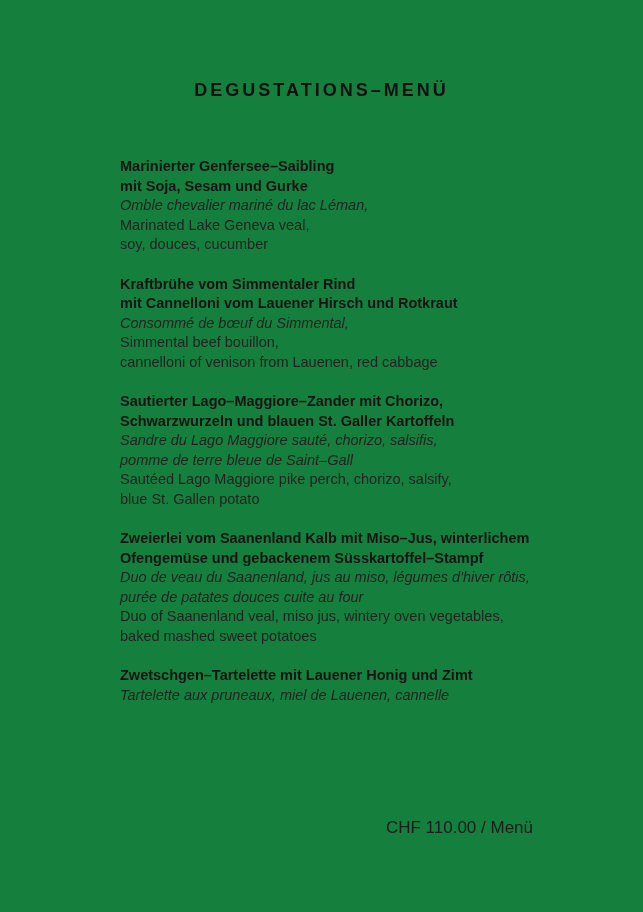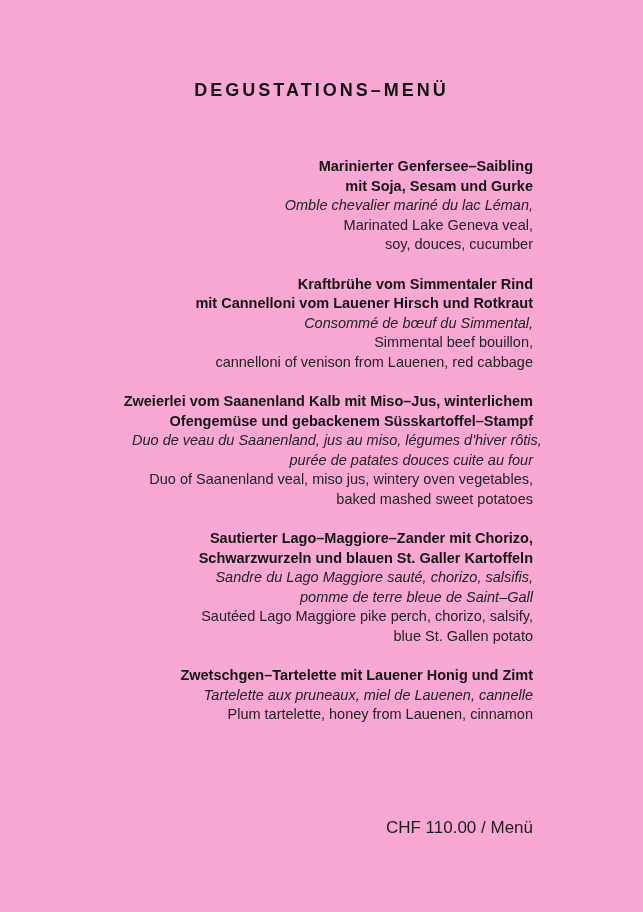--- a/index.html
+++ b/index.html
@@ -4,56 +4,54 @@
 <style>
   html, body {
     margin: 0;
     padding: 0;
     background: #ffffff;
   }
   .page {
     position: relative;
     width: 643px;
     height: 912px;
-    background: #f9a8d4;
+    background: #15803d;
     color: #1c1c1c;
     font-family: "Liberation Sans", sans-serif;
     overflow: hidden;
     box-sizing: border-box;
   }
   .menu-title {
     padding-top: 80px;
     text-align: center;
     font-size: 18px;
     font-weight: 700;
     letter-spacing: 3px;
     color: #111111;
   }
   .content {
     padding: 56px 110px 0 120px;
     box-sizing: border-box;
   }
   .course {
     margin-bottom: 20px;
-    text-align: right;
   }
   .course div {
     font-size: 14.5px;
     line-height: 19.5px;
     white-space: nowrap;
   }
   .line-de {
     font-weight: 700;
     color: #141414;
   }
   .line-fr {
     font-style: italic;
     font-weight: 400;
     color: #222222;
-    margin-left: 12px;
   }
   .line-en {
     font-weight: 400;
     color: #222222;
   }
   .footer {
     position: absolute;
     right: 110px;
     top: 818px;
     font-size: 17px;
@@ -76,36 +74,35 @@
         <div class="line-en">soy, douces, cucumber</div>
       </div>
       <div class="course">
         <div class="line-de">Kraftbrühe vom Simmentaler Rind</div>
         <div class="line-de">mit Cannelloni vom Lauener Hirsch und Rotkraut</div>
         <div class="line-fr">Consommé de bœuf du Simmental,</div>
         <div class="line-en">Simmental beef bouillon,</div>
         <div class="line-en">cannelloni of venison from Lauenen, red cabbage</div>
       </div>
       <div class="course">
+        <div class="line-de">Sautierter Lago–Maggiore–Zander mit Chorizo,</div>
+        <div class="line-de">Schwarzwurzeln und blauen St. Galler Kartoffeln</div>
+        <div class="line-fr">Sandre du Lago Maggiore sauté, chorizo, salsifis,</div>
+        <div class="line-fr">pomme de terre bleue de Saint–Gall</div>
+        <div class="line-en">Sautéed Lago Maggiore pike perch, chorizo, salsify,</div>
+        <div class="line-en">blue St. Gallen potato</div>
+      </div>
+      <div class="course">
         <div class="line-de">Zweierlei vom Saanenland Kalb mit Miso–Jus, winterlichem</div>
         <div class="line-de">Ofengemüse und gebackenem Süsskartoffel–Stampf</div>
         <div class="line-fr">Duo de veau du Saanenland, jus au miso, légumes d'hiver rôtis,</div>
         <div class="line-fr">purée de patates douces cuite au four</div>
         <div class="line-en">Duo of Saanenland veal, miso jus, wintery oven vegetables,</div>
         <div class="line-en">baked mashed sweet potatoes</div>
       </div>
       <div class="course">
-        <div class="line-de">Sautierter Lago–Maggiore–Zander mit Chorizo,</div>
-        <div class="line-de">Schwarzwurzeln und blauen St. Galler Kartoffeln</div>
-        <div class="line-fr">Sandre du Lago Maggiore sauté, chorizo, salsifis,</div>
-        <div class="line-fr">pomme de terre bleue de Saint–Gall</div>
-        <div class="line-en">Sautéed Lago Maggiore pike perch, chorizo, salsify,</div>
-        <div class="line-en">blue St. Gallen potato</div>
-      </div>
-      <div class="course">
         <div class="line-de">Zwetschgen–Tartelette mit Lauener Honig und Zimt</div>
         <div class="line-fr">Tartelette aux pruneaux, miel de Lauenen, cannelle</div>
-        <div class="line-en">Plum tartelette, honey from Lauenen, cinnamon</div>
       </div>
     </div>
 
   <div class="footer">CHF 110.00 / Menü</div>
 </div>
 
 </body></html>

